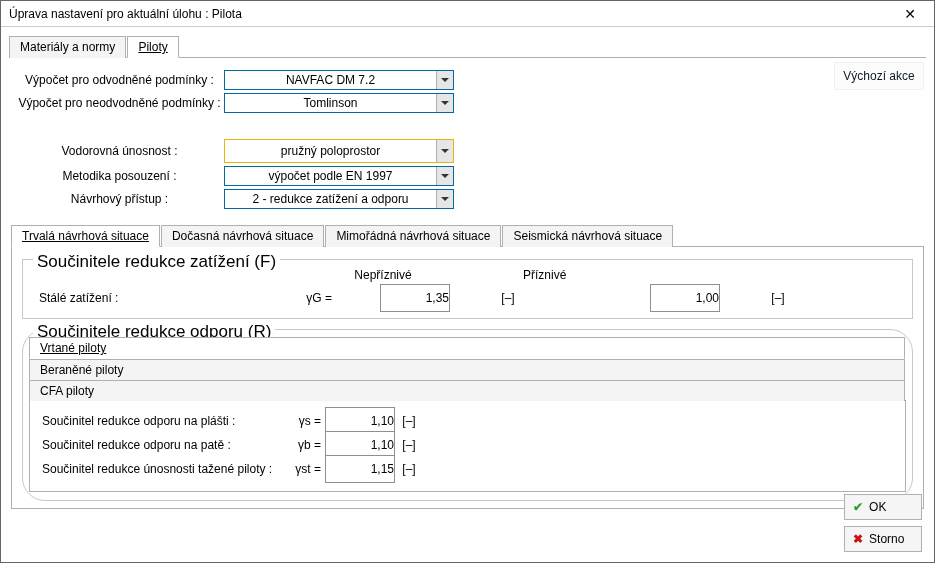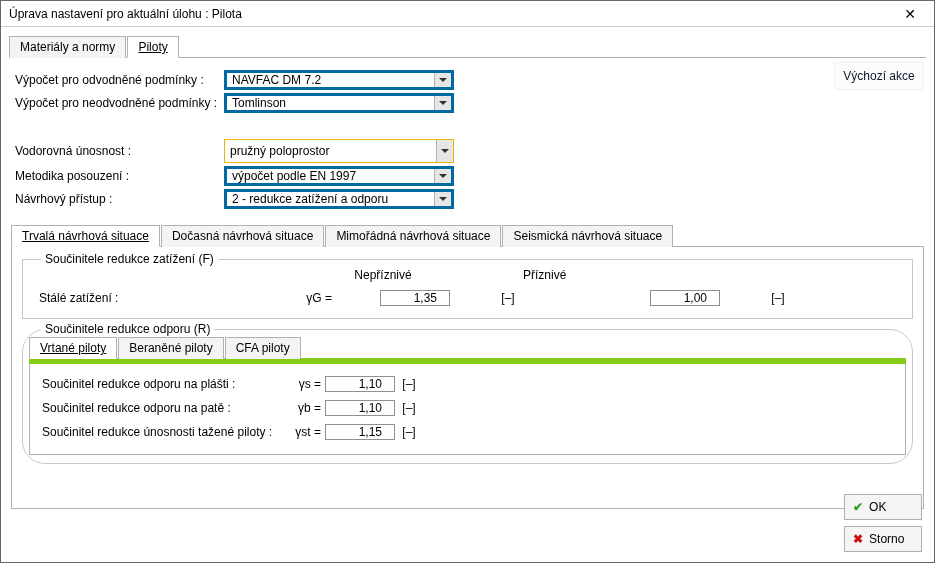--- a/index.html
+++ b/index.html
@@ -59,31 +59,32 @@
     border-bottom: 1px solid #fff;
     text-decoration: underline;
   }
 
   .content { padding: 10px 10px 0 10px; position: relative; }
 
   .form-row {
     display: flex;
     align-items: center;
     height: 23px;
+    text-align: center;
   }
   .form-label {
     width: 213px;
     padding-left: 4px;
   }
   .combo {
     display: flex;
     align-items: center;
     width: 230px;
     height: 20px;
-    border: 3px solid #0369a1;
+    border: 1px solid #0369a1;
     background: #fff;
     cursor: pointer;
   }
   .combo.highlight {
     border: 1px solid #eab308;
     height: 24px;
   }
   .combo .combo-text {
     flex: 1;
     padding: 0 5px;
@@ -121,58 +122,59 @@
   }
   .fieldset {
     border: 1px solid #c8c8c8;
     margin: 6px 2px 10px 2px;
     padding: 8px 10px 8px 10px;
     position: relative;
   }
   .fieldset > .legend {
     position: absolute;
     top: -8px;
-    left: 18px;
+    left: 10px;
     background: #fff;
     padding: 0 4px;
-    font-size: 12px;
+    font-size: 17px;
   }
   .col-head {
     display: inline-block;
     width: 100px;
     text-align: center;
   }
   .header-row {
     padding-left: 300px;
     margin-bottom: 4px;
   }
   .load-row {
     display: flex;
     align-items: center;
     height: 24px;
     gap: 44px;
   }
   .load-label { width: 220px; padding-left: 6px; }
   .sym { width: 35px; text-align: right; margin-right: 4px;}
   .inp {
     width: 70px;
-    height: 16px;
+    height: 28px;
     border: 1px solid #8f8f8f;
-    padding: 0 12px;
+    padding: 0 0;
     text-align: right;
     font-family: inherit;
     font-size: 12px;
   }
   .unit { width: 28px; text-align: center; }
   .gap { width: 40px; }
 
   .subtabs {
     display: flex;
-    border-bottom: 6px solid #84cc16;
+    border-bottom: 1px solid #84cc16;
     margin: 2px 0 0 0;
+    flex-direction: column;
   }
   .sub-body {
     border: 1px solid #b0b0b0;
     border-top: none;
     padding: 8px 6px 10px 6px;
   }
   .sub-row {
     display: flex;
     align-items: center;
     height: 24px;

